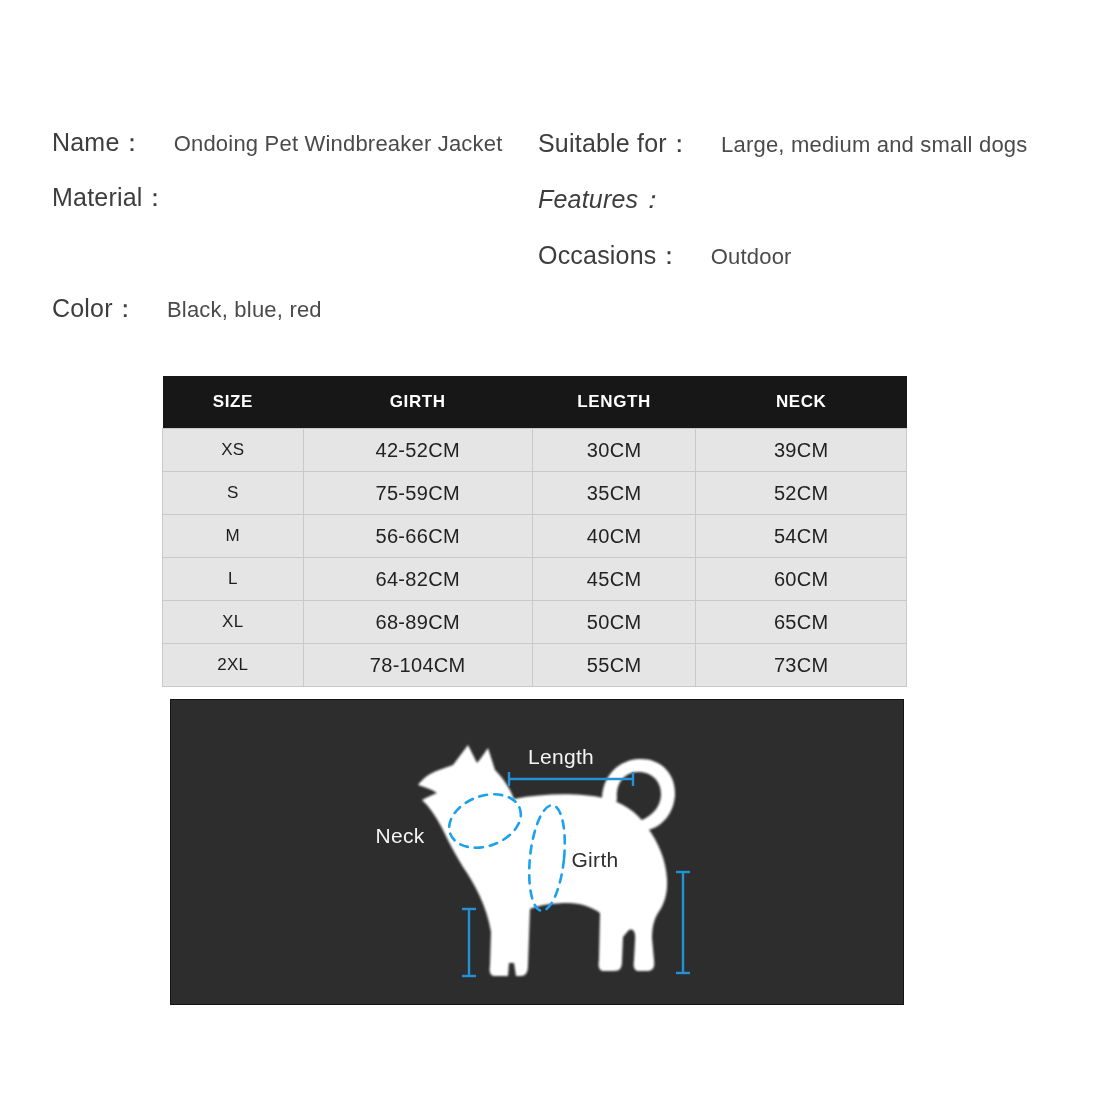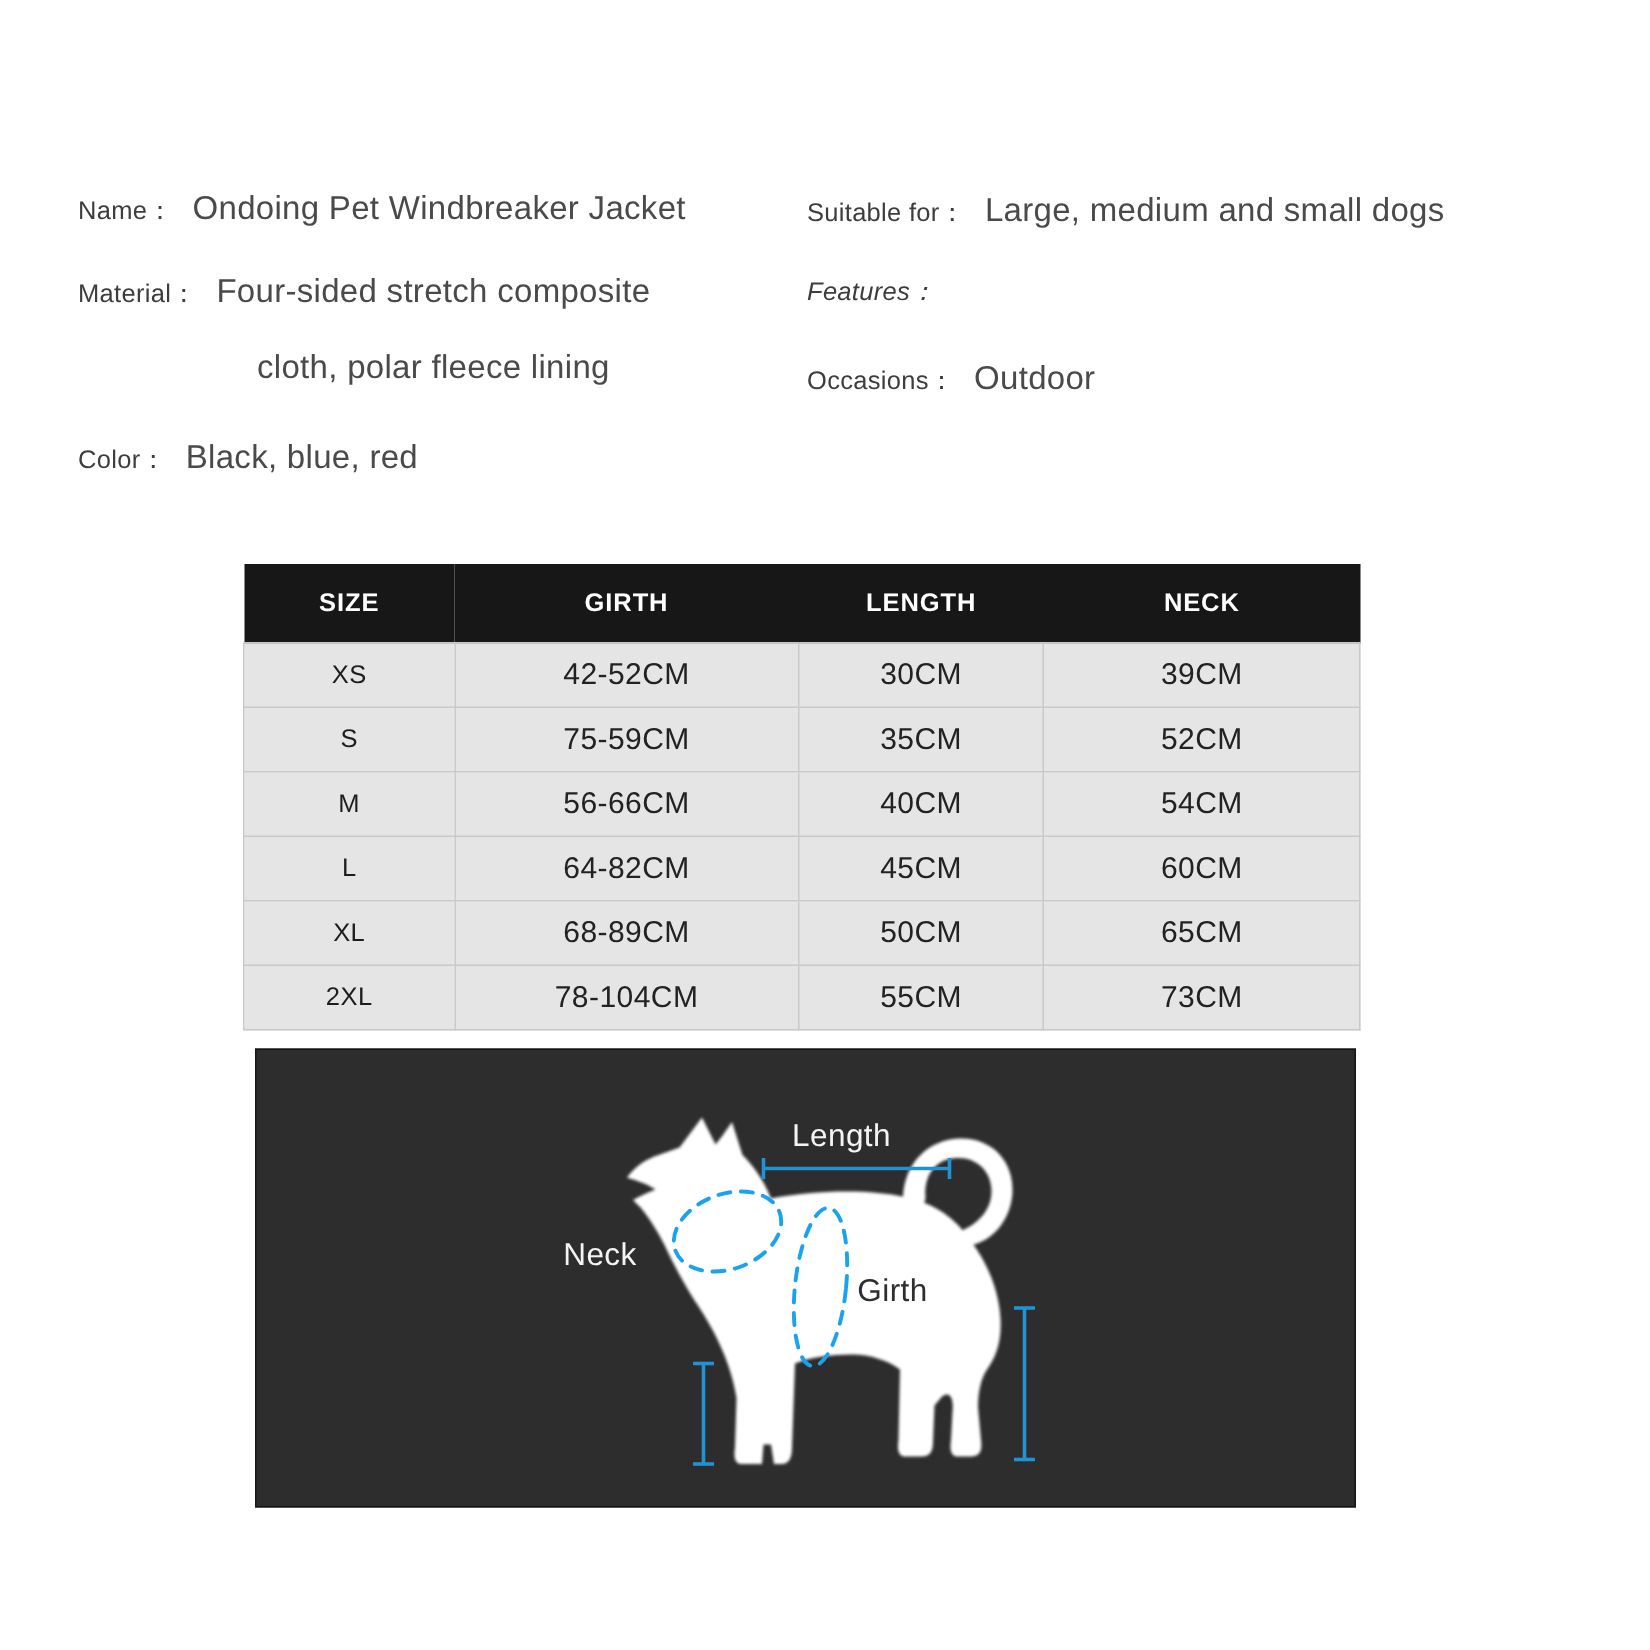--- a/index.html
+++ b/index.html
@@ -6,24 +6,24 @@
   body{
     width:1100px;height:1100px;position:relative;background:#ffffff;
     font-family:"Liberation Sans", sans-serif;overflow:hidden;
     -webkit-font-smoothing:antialiased;
   }
   
   .info-row{
     position:absolute;display:flex;align-items:baseline;white-space:nowrap;
   }
   .info-label{
-    font-size:17px;color:#3d3d3d;letter-spacing:.2px;
+    font-size:25px;color:#3d3d3d;letter-spacing:.2px;
   }
   .info-value{
-    font-size:22px;color:#4a4a4a;margin-left:13px;letter-spacing:.2px;
+    font-size:22px;color:#4a4a4a;margin-left:29px;letter-spacing:.2px;
   }
   .info-value .wrap-line{
     margin-top:25px;text-align:center;
   }
   .row-name{left:52px;top:126px;}
   .row-material{left:52px;top:181px;}
   .row-color{left:52px;top:292px;}
   .row-suitable{left:538px;top:127px;}
   .row-features{left:538px;top:183px;font-style:italic;}
   .row-occasions{left:538px;top:239px;}
@@ -59,24 +59,20 @@
 
 <div>
 
   <div class="info-row row-name">
     <span class="info-label">Name：</span>
     <span class="info-value">Ondoing Pet Windbreaker Jacket</span>
   </div>
 
   <div class="info-row row-material">
     <span class="info-label">Material：</span>
-    <span class="info-value">
-      <div>Four-sided stretch composite</div>
-      <div class="wrap-line">cloth, polar fleece lining</div>
-    </span>
   </div>
 
   <div class="info-row row-color">
     <span class="info-label">Color：</span>
     <span class="info-value">Black, blue, red</span>
   </div>
 
   <div class="info-row row-suitable">
     <span class="info-label">Suitable for：</span>
     <span class="info-value">Large, medium and small dogs</span>

